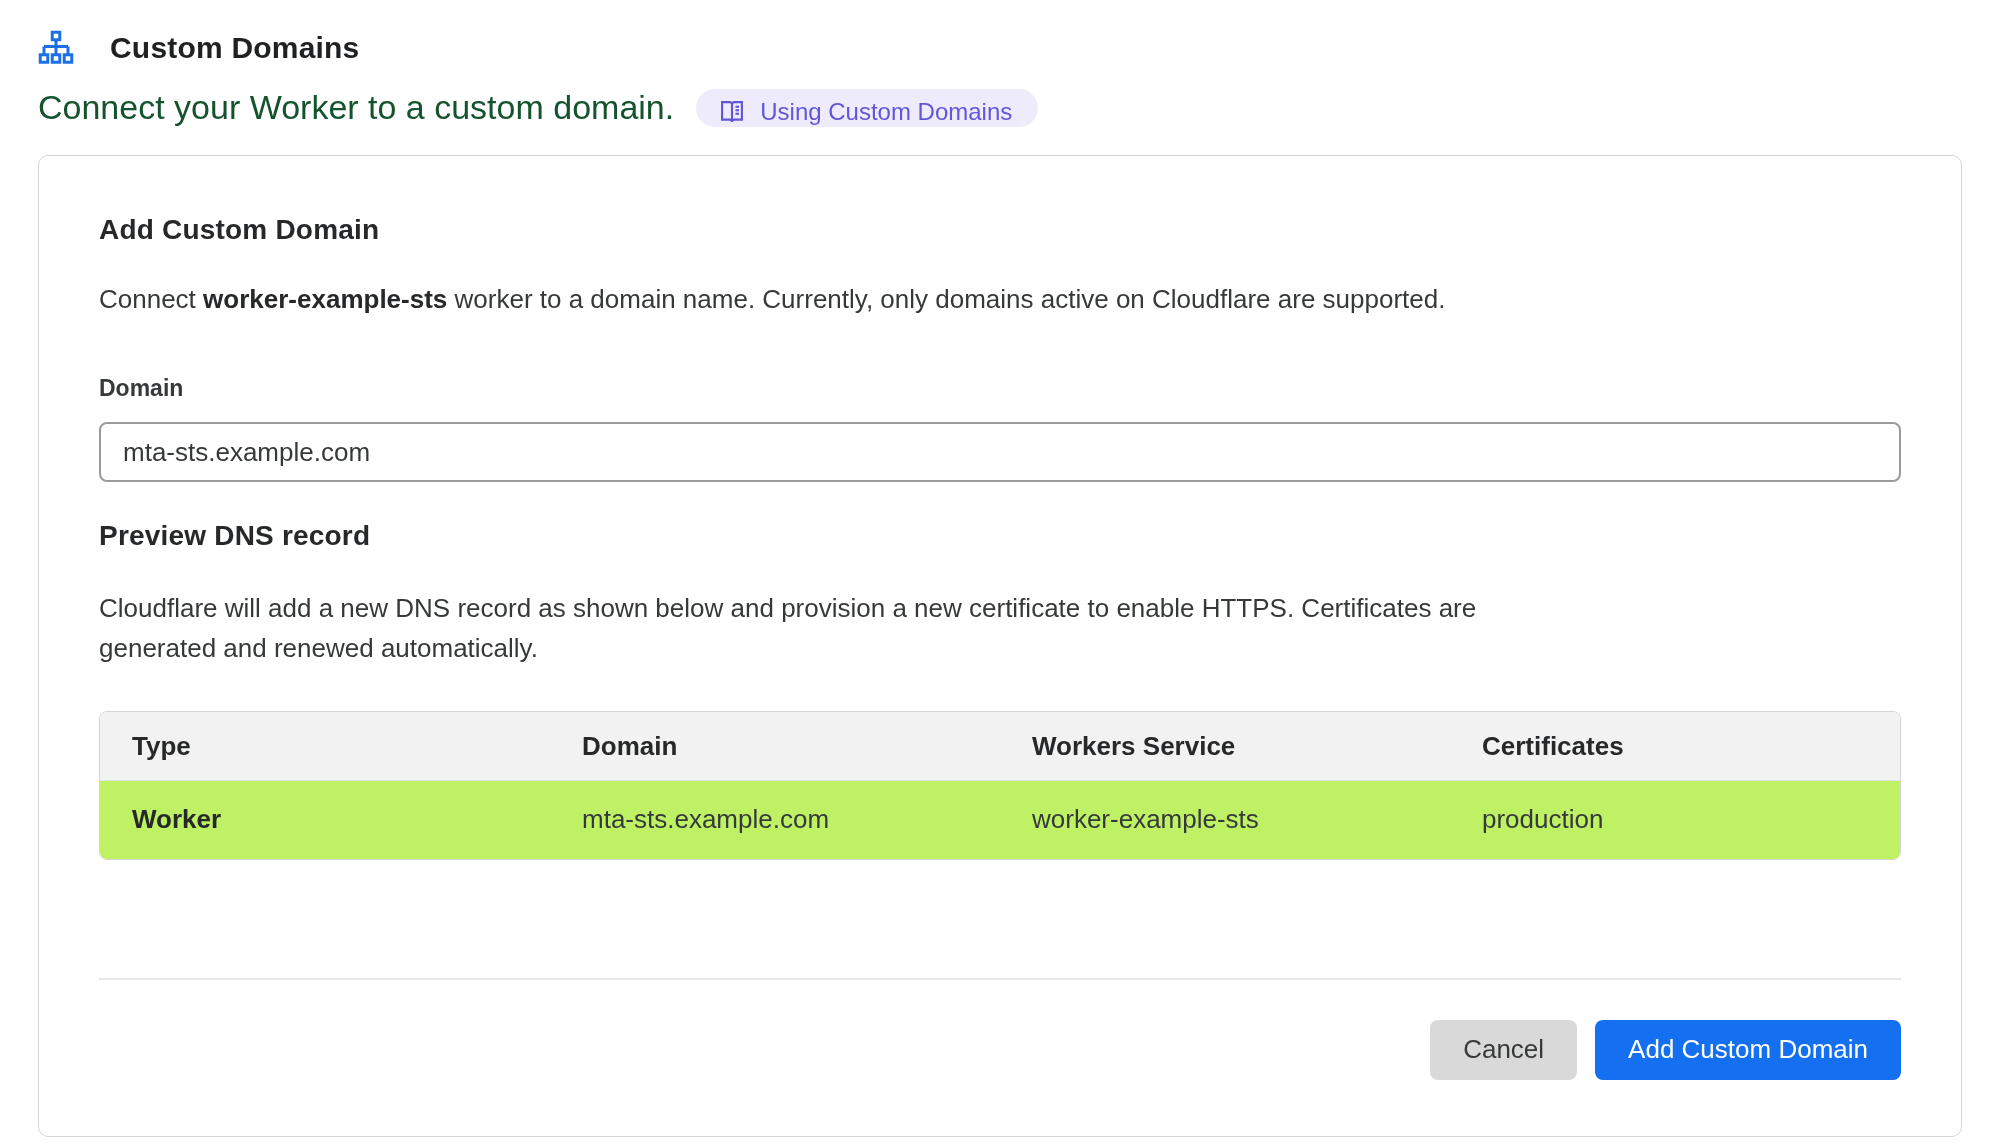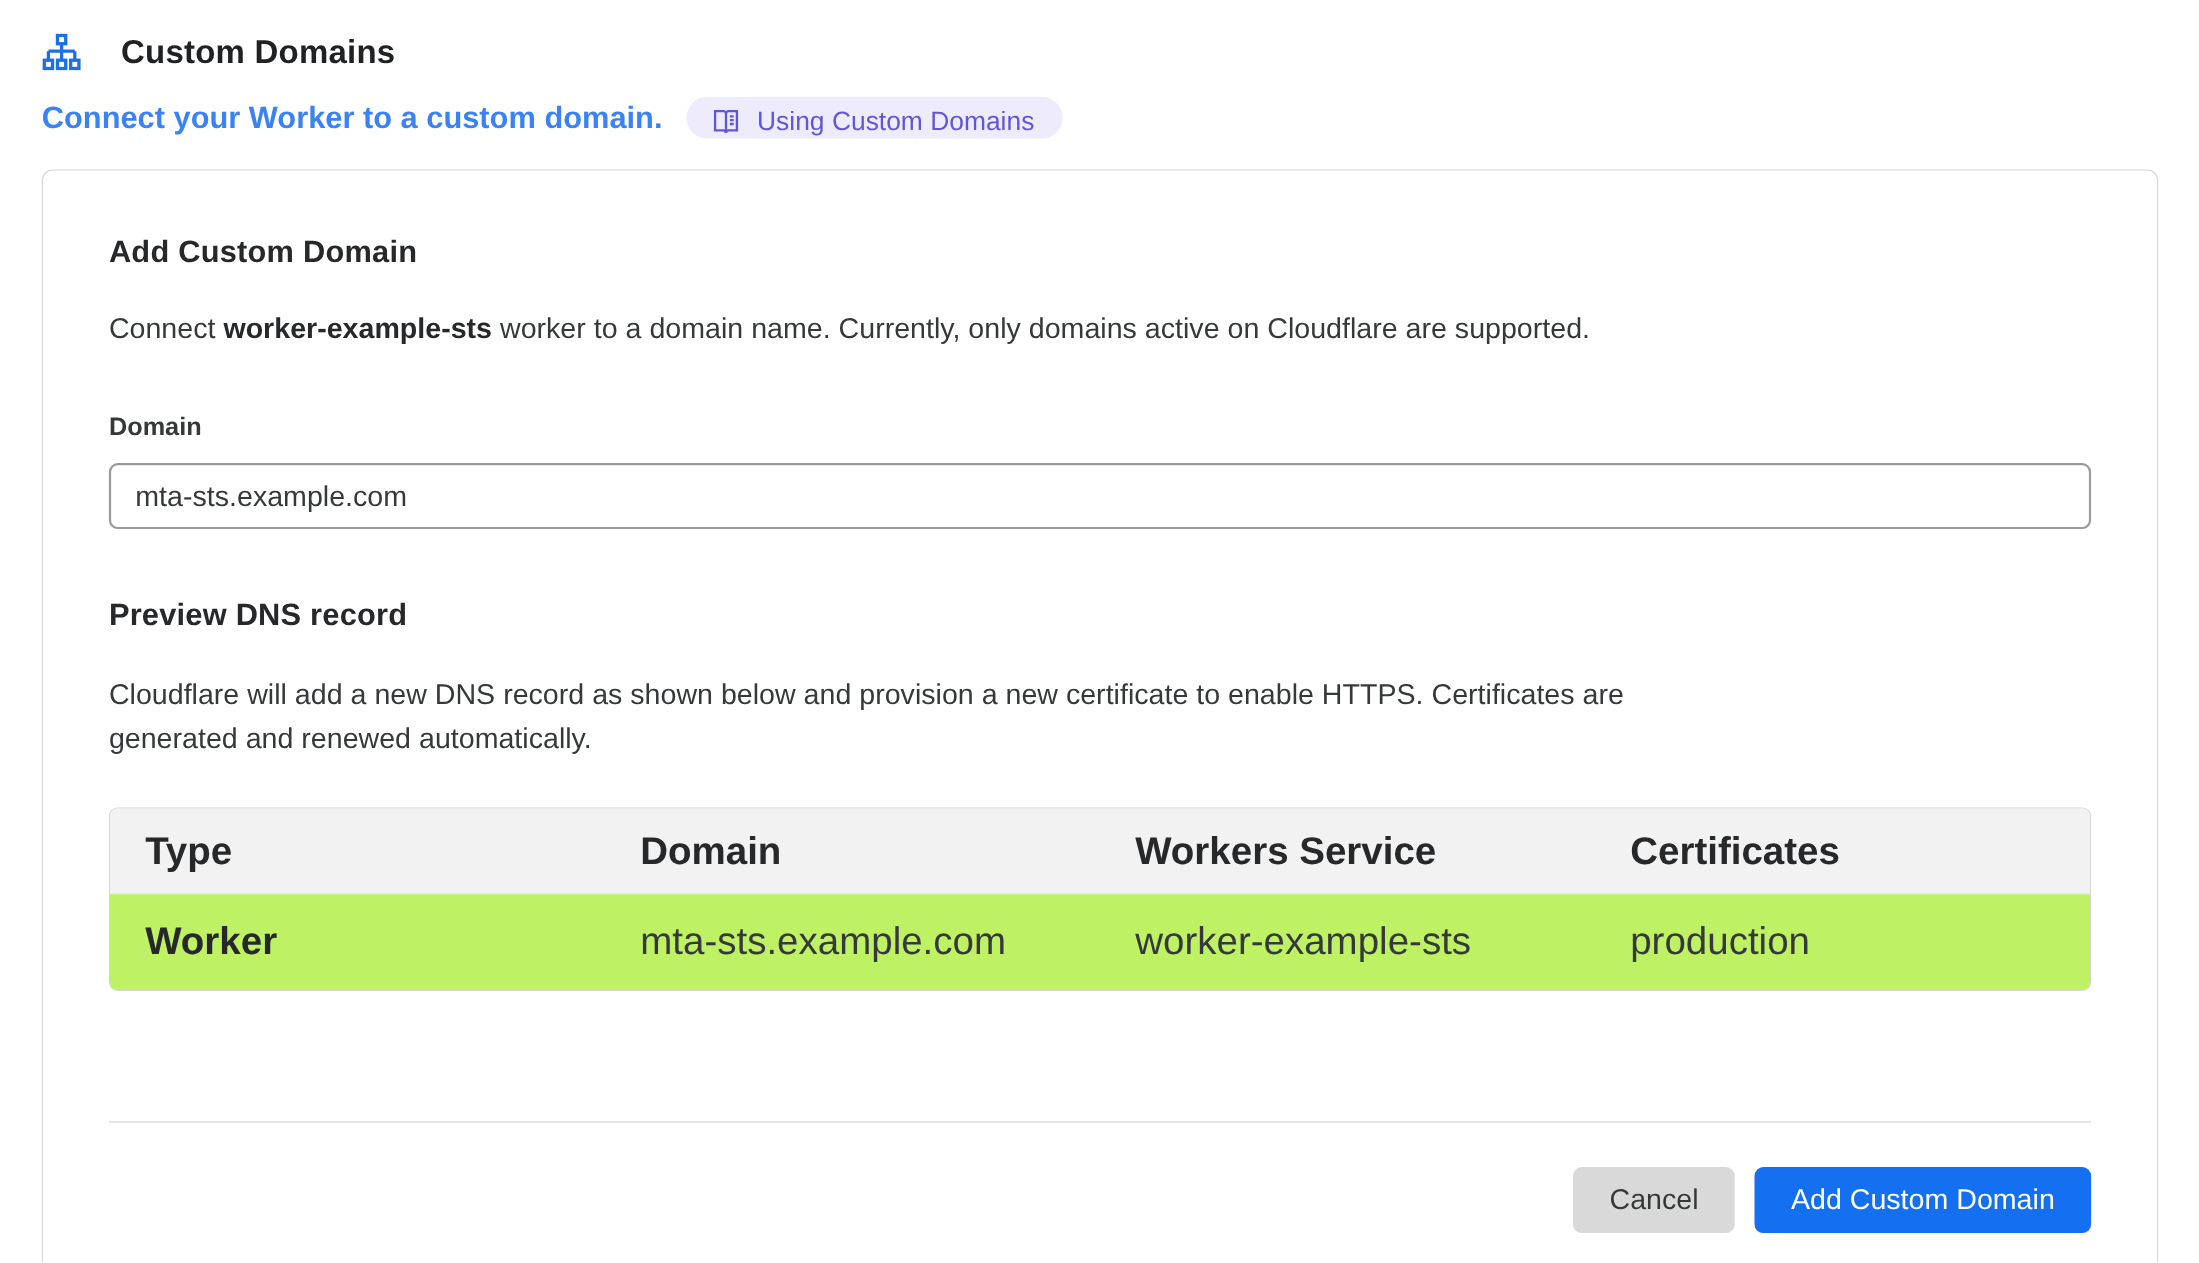--- a/index.html
+++ b/index.html
@@ -27,23 +27,22 @@
   }
   .sitemap-icon { width: 36px; height: 36px; display: block; }
 
   .subtitle-row {
     margin-top: 22px;
     display: flex;
     align-items: center;
     gap: 22px;
   }
   .subtitle {
-    font-size: 28px;
-    color: #3b82f6;
-    font-weight: bold;
+    font-size: 34px;
+    color: #14532d;
   }
   .docs-badge {
     display: inline-flex;
     align-items: center;
     gap: 14px;
     background: #edebfc;
     color: #6156d9;
     border-radius: 26px;
     padding: 9px 26px 1px 22px;
     font-size: 24px;
@@ -89,41 +88,41 @@
     border: 2px solid #9a9a9a;
     border-radius: 8px;
     font-family: "Liberation Sans", sans-serif;
     font-size: 26px;
     color: #36393a;
     padding: 0 22px;
     outline: none;
     background: #ffffff;
   }
 
-  .preview-heading { margin-top: 62px; }
+  .preview-heading { margin-top: 38px; }
   .preview-desc {
     margin-top: 36px;
     font-size: 26px;
     line-height: 1.55;
     color: #36393a;
     max-width: 1450px;
   }
 
   
   .table-wrap {
     margin-top: 42px;
     border: 1px solid #d6d6d6;
     border-radius: 8px;
     overflow: hidden;
   }
   table {
     width: 100%;
     border-collapse: separate;
     border-spacing: 0;
-    font-size: 35px;
+    font-size: 26px;
   }
   thead th {
     background: #f2f2f2;
     text-align: left;
     font-weight: 600;
     color: #26282a;
     padding: 19px 32px 18px 32px;
     border-bottom: 1px solid #e4e4e4;
     width: 25%;
   }

